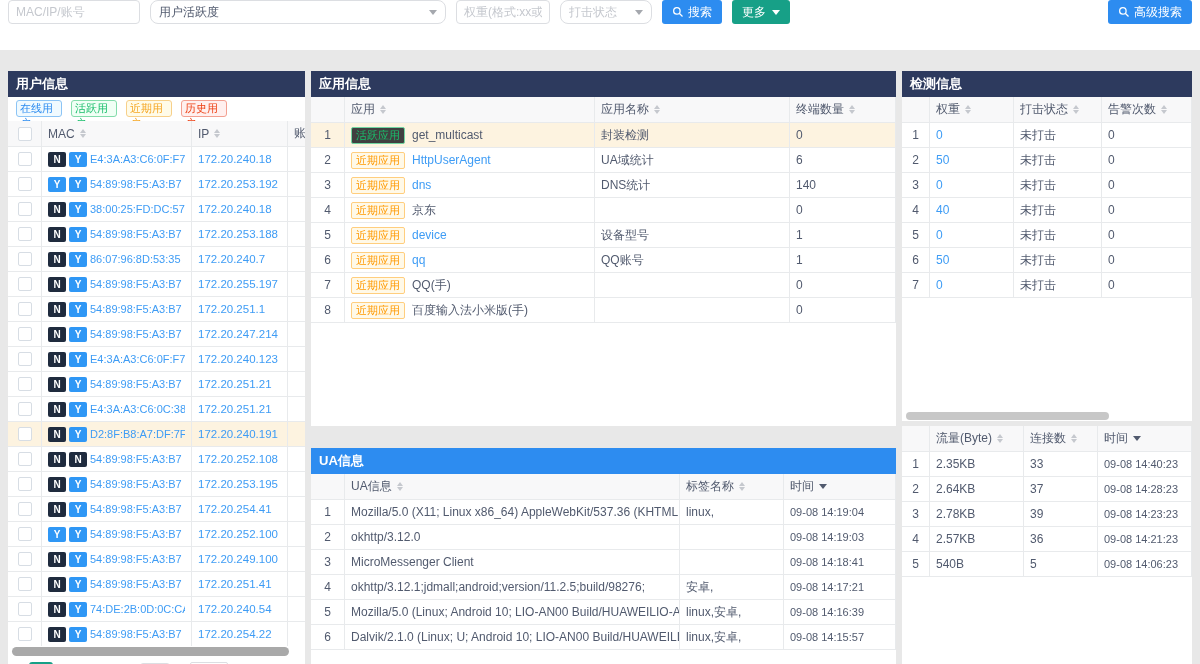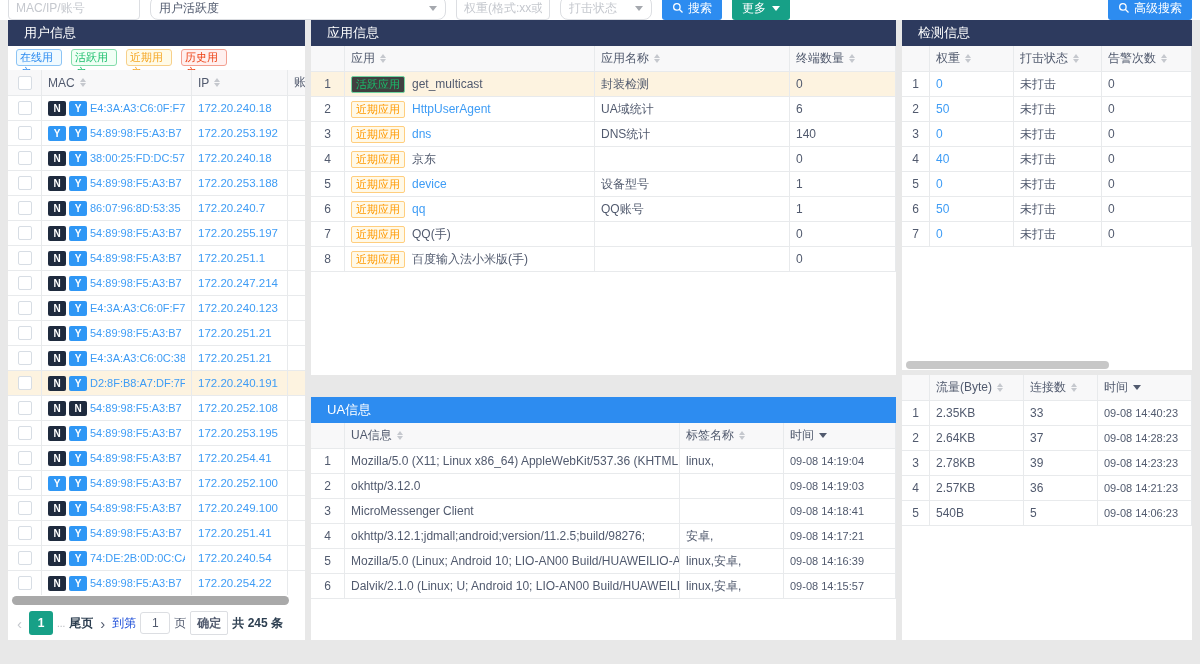--- a/index.html
+++ b/index.html
@@ -1,39 +1,39 @@
 <!DOCTYPE html>
 <html><head>
 <meta charset="utf-8">
 <style>
 *{box-sizing:border-box;margin:0;padding:0}
 html,body{width:1200px;height:664px;overflow:hidden}
 body{background:#e8e8e8;font-family:"Liberation Sans","DejaVu Sans",sans-serif;font-size:12px;color:#515a6e}
 
 
-.topbar{height:20px;background:#fff;display:flex;align-items:flex-end;gap:10px;padding:0 8px;margin-bottom:0}
+.topbar{height:50px;background:#fff;display:flex;align-items:flex-start;gap:10px;padding:0 8px;margin-bottom:21px}
 .tb-input{height:24px;border:1px solid #dcdee2;border-radius:4px;padding:0 7px;font-size:12px;color:#515a6e;outline:none;font-family:inherit}
 .tb-input::placeholder{color:#c5c8ce}
 .tb-select{height:24px;border:1px solid #dcdee2;border-radius:8px;padding:0 8px;display:flex;align-items:center;background:#fff;cursor:pointer}
 .sel-text{color:#515a6e}
 .sel-text.ph{color:#c5c8ce}
 .caret-down{width:0;height:0;border-left:4px solid transparent;border-right:4px solid transparent;border-top:5px solid #a5a8ae;margin-left:auto}
 .caret-down.white{border-top-color:#fff;margin-left:2px}
 .btn{height:24px;border:none;border-radius:3px;color:#fff;display:inline-flex;align-items:center;gap:4px;padding:0 10px;font-size:12px;font-family:inherit;cursor:pointer;white-space:nowrap}
 .btn-blue{background:#2d8cf0}
 .btn-teal{background:#17a087}
 .spacer{flex:1}
 
 
 .main{display:flex;gap:6px;padding:0 8px;height:620px;align-items:stretch}
 .col-left{width:297px;flex:none}
 .col-mid{flex:1;display:flex;flex-direction:column;gap:22px;min-width:0}
 .col-right{width:290px;flex:none;display:flex;flex-direction:column;gap:5px}
 .panel{background:#fff;display:flex;flex-direction:column;overflow:hidden}
-.ptitle{height:26px;line-height:26px;color:#fff;font-weight:normal;font-size:13px;padding:0 16px;flex:none}
+.ptitle{height:26px;line-height:26px;color:#fff;font-weight:bold;font-size:13px;padding:0 8px;flex:none}
 .ptitle-navy{background:#2d3a5e}
 .ptitle-blue{background:#2d8cf0}
 .panel-user{height:620px}
 .panel-app{height:355px;flex:none}
 .panel-ua{flex:1}
 .panel-detect{height:350px;flex:none}
 .panel-flow{flex:1}
 .fill{flex:1}
 
 

